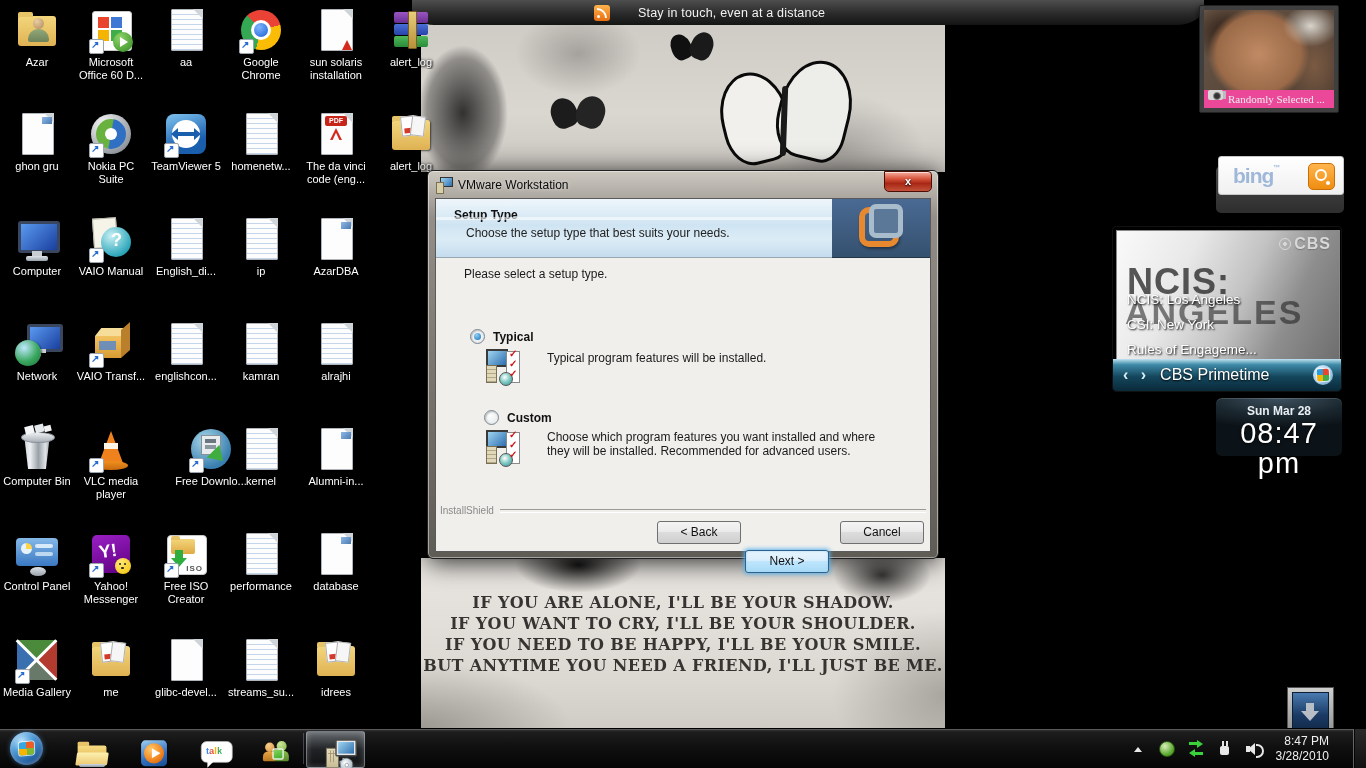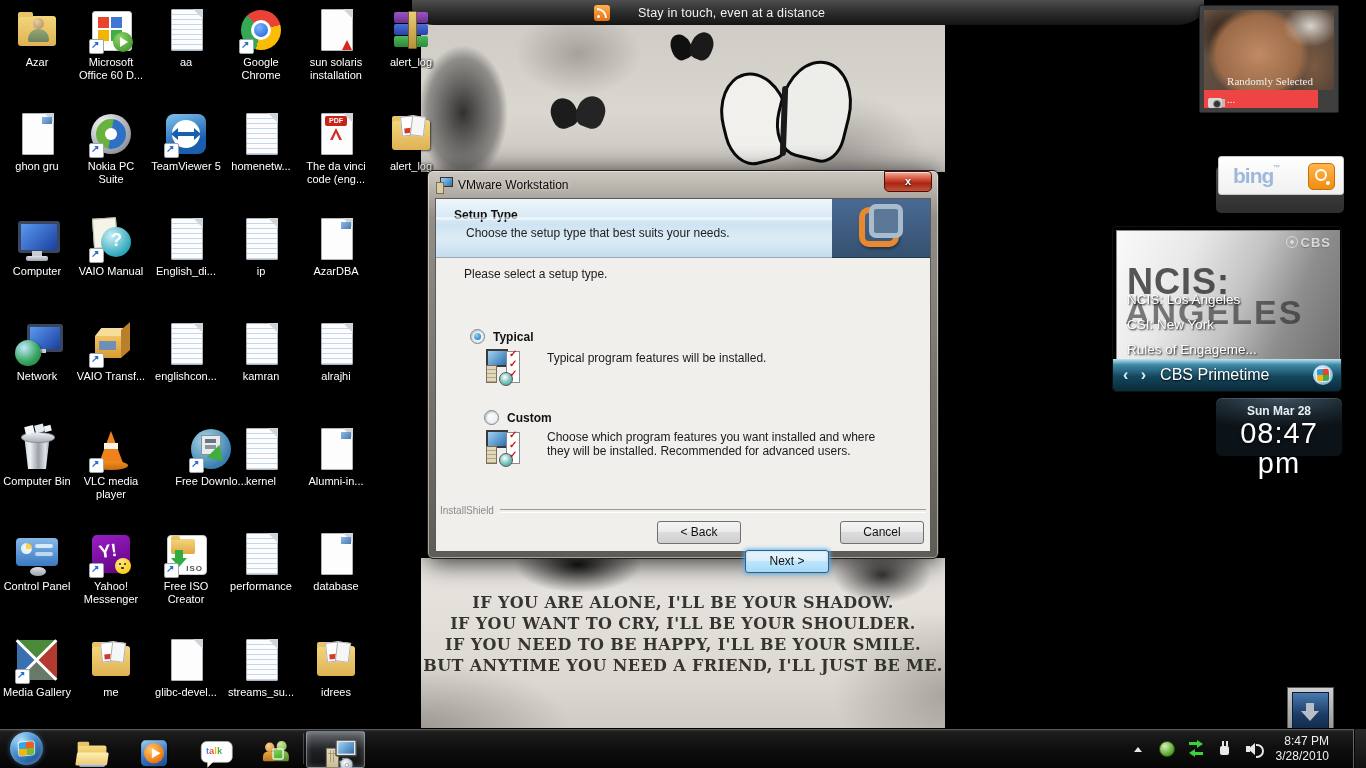--- a/index.html
+++ b/index.html
@@ -194,38 +194,38 @@
 
   
   #photo-gadget{left:1199px;top:5px;width:138px;height:106px;background:rgba(70,70,70,.9);border:1px solid #222;border-radius:2px;box-shadow:0 2px 6px rgba(0,0,0,.7);}
   #photo-img{position:absolute;left:4px;top:4px;width:130px;height:80px;
     background:
       radial-gradient(40px 30px at 82% 20%,#d8d4cc,transparent 70%),
       radial-gradient(60px 55px at 42% 55%,#c08a64,#9a6a48 70%,transparent 85%),
       radial-gradient(50px 40px at 18% 28%,#2a1a12,transparent 75%),
       radial-gradient(40px 60px at 85% 70%,#7a5a42,transparent 80%),
       linear-gradient(135deg,#6a5748,#4a3a30);}
-  #photo-caption{position:absolute;left:4px;bottom:4px;width:114px;height:18px;background:#ef4444;color:#eee;
-    font-family:"Liberation Serif",serif;font-size:11px;line-height:18px;display:flex;align-items:flex-end;}
+  #photo-caption{position:absolute;left:4px;bottom:4px;width:130px;height:18px;background:#ec4899;color:#eee;
+    font-family:"Liberation Serif",serif;font-size:11px;line-height:18px;display:flex;align-items:flex-start;}
   .cam{width:15px;height:10px;background:#d8d8d8;border-radius:2px;margin:0 5px 0 4px;position:relative;}
   .cam::before{content:"";position:absolute;left:5px;top:2px;width:6px;height:6px;border-radius:50%;background:#333;border:1px solid #888;}
   .cam::after{content:"";position:absolute;right:-3px;top:1px;width:3px;height:8px;background:#bbb;}
 
   #bing-shadow{left:1216px;top:166px;width:128px;height:47px;background:linear-gradient(180deg,#4a4a4a,#2e2e2e);border-radius:5px;box-shadow:0 2px 5px rgba(0,0,0,.8);}
   #bing-bar{left:1218px;top:156px;width:124px;height:37px;background:linear-gradient(180deg,#fff,#f0f0f0);border-radius:3px;border:1px solid #c8c8c8;display:flex;align-items:center;}
   #bing-logo{font-size:21px;font-weight:bold;letter-spacing:-1px;color:#9fb8d9;margin-left:14px;}
   #bing-tm{font-size:7px;color:#9fb8d9;vertical-align:top;}
   #bing-btn{position:absolute;right:8px;top:6px;width:25px;height:25px;border-radius:5px;
     background:linear-gradient(180deg,#ffb54d,#ef8d10);border:1px solid #c96f08;}
   #bing-btn::after{content:"";position:absolute;left:6px;top:5px;width:8px;height:8px;border:2.5px solid #fff;border-radius:50%;box-shadow:7px 8px 0 -4px #fff;}
 
   #tv-gadget{left:1112px;top:226px;width:228px;height:164px;border-radius:4px;box-shadow:0 3px 10px rgba(0,0,0,.8);border:1px solid #111;}
   #tv-img{position:absolute;left:3px;top:3px;width:222px;height:129px;border:1px solid #888;
     background:linear-gradient(115deg,#fafafa,#e8e8e8 30%,#c2c2c2 55%,#8e8e8e 75%,#6e6e6e);overflow:hidden;}
-  #tv-brand{position:absolute;right:8px;top:4px;font-size:13px;font-weight:bold;color:#d8d8d8;text-shadow:0 1px 1px #777;letter-spacing:1px;}
+  #tv-brand{position:absolute;right:8px;top:4px;font-size:16px;font-weight:bold;color:#d8d8d8;text-shadow:0 1px 1px #777;letter-spacing:1px;}
   #tv-brand::before{content:"";display:inline-block;width:10px;height:10px;border:1.5px solid #d8d8d8;border-radius:50%;margin-right:3px;vertical-align:-1px;background:radial-gradient(circle,#d8d8d8 25%,transparent 30%);}
   #tv-txt1{position:absolute;left:10px;top:30px;font-size:36px;font-weight:bold;color:#222;opacity:.75;letter-spacing:1px;}
   #tv-txt2{position:absolute;left:8px;top:62px;font-size:34px;font-weight:bold;color:#1a1a1a;opacity:.55;letter-spacing:2px;white-space:nowrap;}
   #tv-shows{position:absolute;left:10px;top:56px;}
   .show{font-size:13.5px;color:#fff;text-shadow:1px 1px 2px #000;line-height:25px;white-space:nowrap;}
   #tv-bar{position:absolute;left:0px;top:132px;width:228px;height:32px;border-radius:0 0 4px 4px;
     background:linear-gradient(180deg,#bfe4f0 0,#3e8aa8 18%,#14465c 55%,#0a2a3a);display:flex;align-items:center;}
   #tv-arrows{color:#d8f0fa;font-size:16px;font-weight:bold;margin-left:10px;letter-spacing:4px;}
   #tv-channel{color:#fff;font-size:16px;margin-left:10px;text-shadow:0 1px 2px #000;}
   .winflag{position:absolute;right:8px;top:6px;width:20px;height:20px;border-radius:50%;

